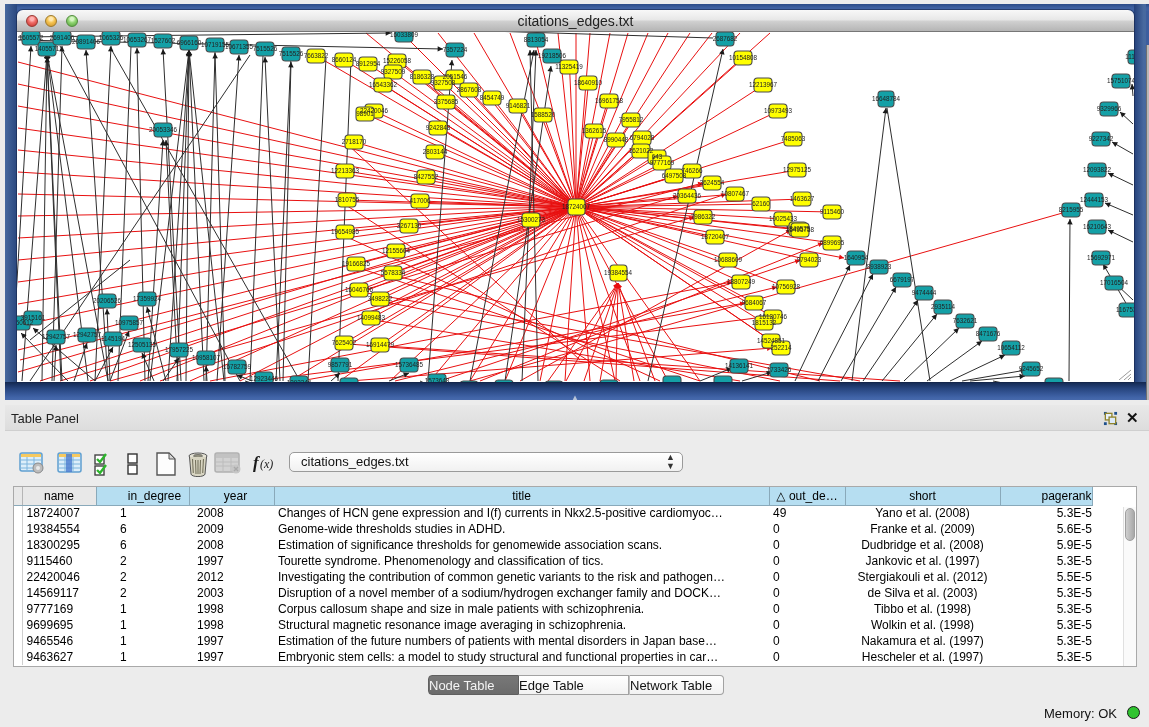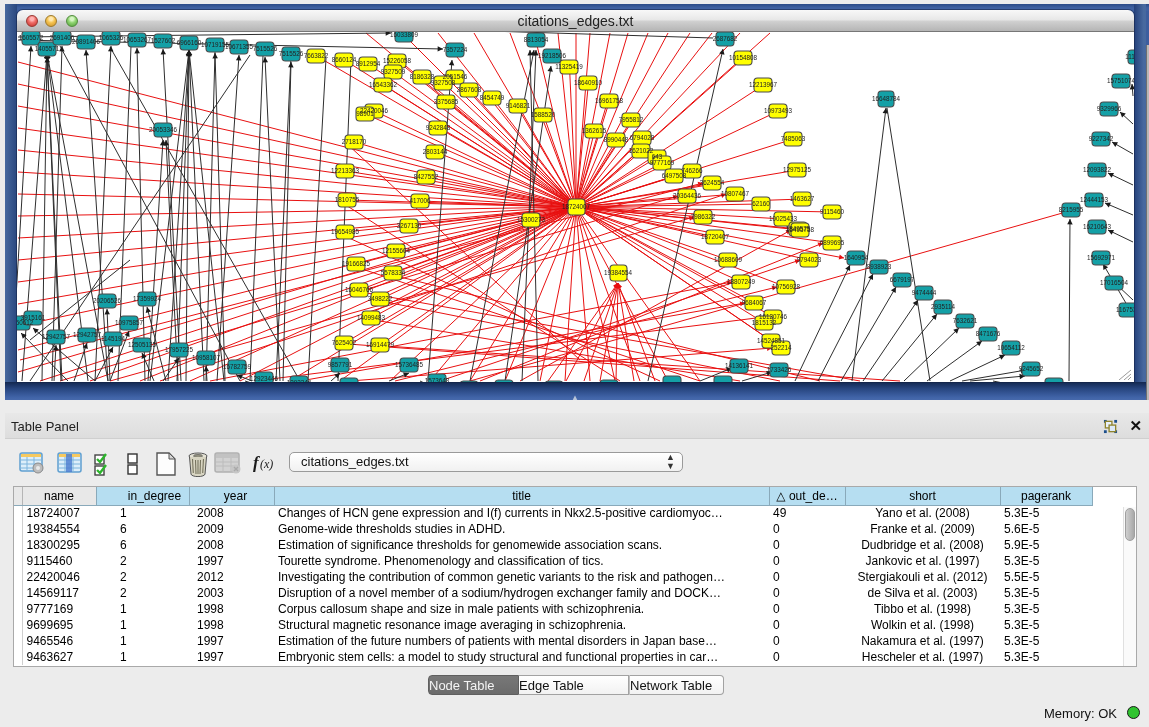--- a/index.html
+++ b/index.html
@@ -26,22 +26,22 @@
   border-bottom:1px solid #777;}
 #titlebar .tl{position:absolute;border-radius:50%;width:12px;height:12px;top:5px;}
 #titlebar .t1{left:9px;background:radial-gradient(circle at 50% 30%,#ffb3b3 0 18%,#ee6b66 45%,#c93a34 90%);border:1px solid #9a3832;}
 #titlebar .t2{left:28px;background:radial-gradient(circle at 50% 30%,#ffe9b0 0 18%,#f5c24e 45%,#d29a31 90%);border:1px solid #9d7a2d;}
 #titlebar .t3{left:49px;background:radial-gradient(circle at 50% 30%,#d6f5c4 0 18%,#8fd470 45%,#5da844 90%);border:1px solid #538c3f;}
 #titlebar .title{position:absolute;left:0;right:0;top:3px;text-align:center;
   font-size:14px;color:#222;}
 #canvas{position:absolute;left:0;top:22px;width:1117px;height:350px;background:#fff;overflow:hidden;}
 
 #panel{position:absolute;left:0px;top:400px;width:1149px;height:327px;background:#ececec;}
-#pbar{position:absolute;left:5px;top:13px;width:1144px;height:26px;
-  background:linear-gradient(to bottom,#e8e8e8,#dddddd);border-bottom:1px solid #cfcfcf;text-align:right;}
+#pbar{position:absolute;left:5px;top:5px;width:1144px;height:26px;
+  background:linear-gradient(to bottom,#e8e8e8,#dddddd);border-bottom:1px solid #cfcfcf;}
 #pbar .ptxt{position:absolute;left:6px;top:6px;font-size:13px;color:#222;}
 #pbar .fico{position:absolute;left:1098px;top:6px;width:15px;height:15px;}
 #pbar .xico{position:absolute;left:1121px;top:4px;width:16px;height:16px;font-size:15px;font-weight:bold;color:#111;}
 #toolbar{position:absolute;left:5px;top:31px;width:1144px;height:55px;}
 #toolbar svg.ic{position:absolute;top:20px;}
 #combo{position:absolute;left:284px;top:21px;width:394px;height:20px;background:linear-gradient(#ffffff,#f1f1f1);
   border:1px solid #9a9a9a;border-radius:5px;font-size:13px;color:#111;line-height:18px;padding-left:11px;}
 #combo .arr{position:absolute;right:7px;top:0px;font-size:9px;color:#333;line-height:9px;text-align:center;}
 
 #tblwrap{position:absolute;left:13px;top:86px;width:1124px;height:181px;background:#fff;
@@ -53,21 +53,21 @@
 #tbl th.c-name{background:#e8e8e8;}
 #tbl td{height:16px;padding:0 0 0 4px;white-space:nowrap;overflow:hidden;}
 #tbl td.gut{border-right:1px solid #cfcfcf;padding:0;}
 #tbl .gut{width:8px;}
 #tbl .c-name{width:74px;}
 #tbl .c-ind{width:93px;padding-left:24px;}
 #tbl .c-year{width:85px;padding-left:8px;}
 #tbl .c-title{width:495px;}
 #tbl .c-out{width:76px;}
 #tbl .c-short{width:155px;}
-#tbl .c-pr{width:92px;}
+#tbl .c-pr{width:92px;text-align:right;}
 #tbl .c-rest{width:27px;}
 #tbl td.c-short{text-align:center;padding:0;}
 #tbl td.c-pr{padding-left:4px;}
 #vsb{position:absolute;left:1109px;top:20px;width:13px;height:159px;background:#fafafa;border-left:1px solid #e0e0e0;}
 #vsb .thumb{position:absolute;left:1px;top:1px;width:10px;height:33px;border-radius:6px;
   background:linear-gradient(to right,#cfcfcf,#a8a8a8);border:1px solid #9f9f9f;}
 
 #tabs{position:absolute;left:428px;top:675px;width:296px;height:20px;font-size:13px;}
 #tabs .seg{position:absolute;top:0;height:20px;line-height:19px;text-align:left;
   background:linear-gradient(#ffffff,#f2f2f2);border:1px solid #a2a2a2;color:#111;}

